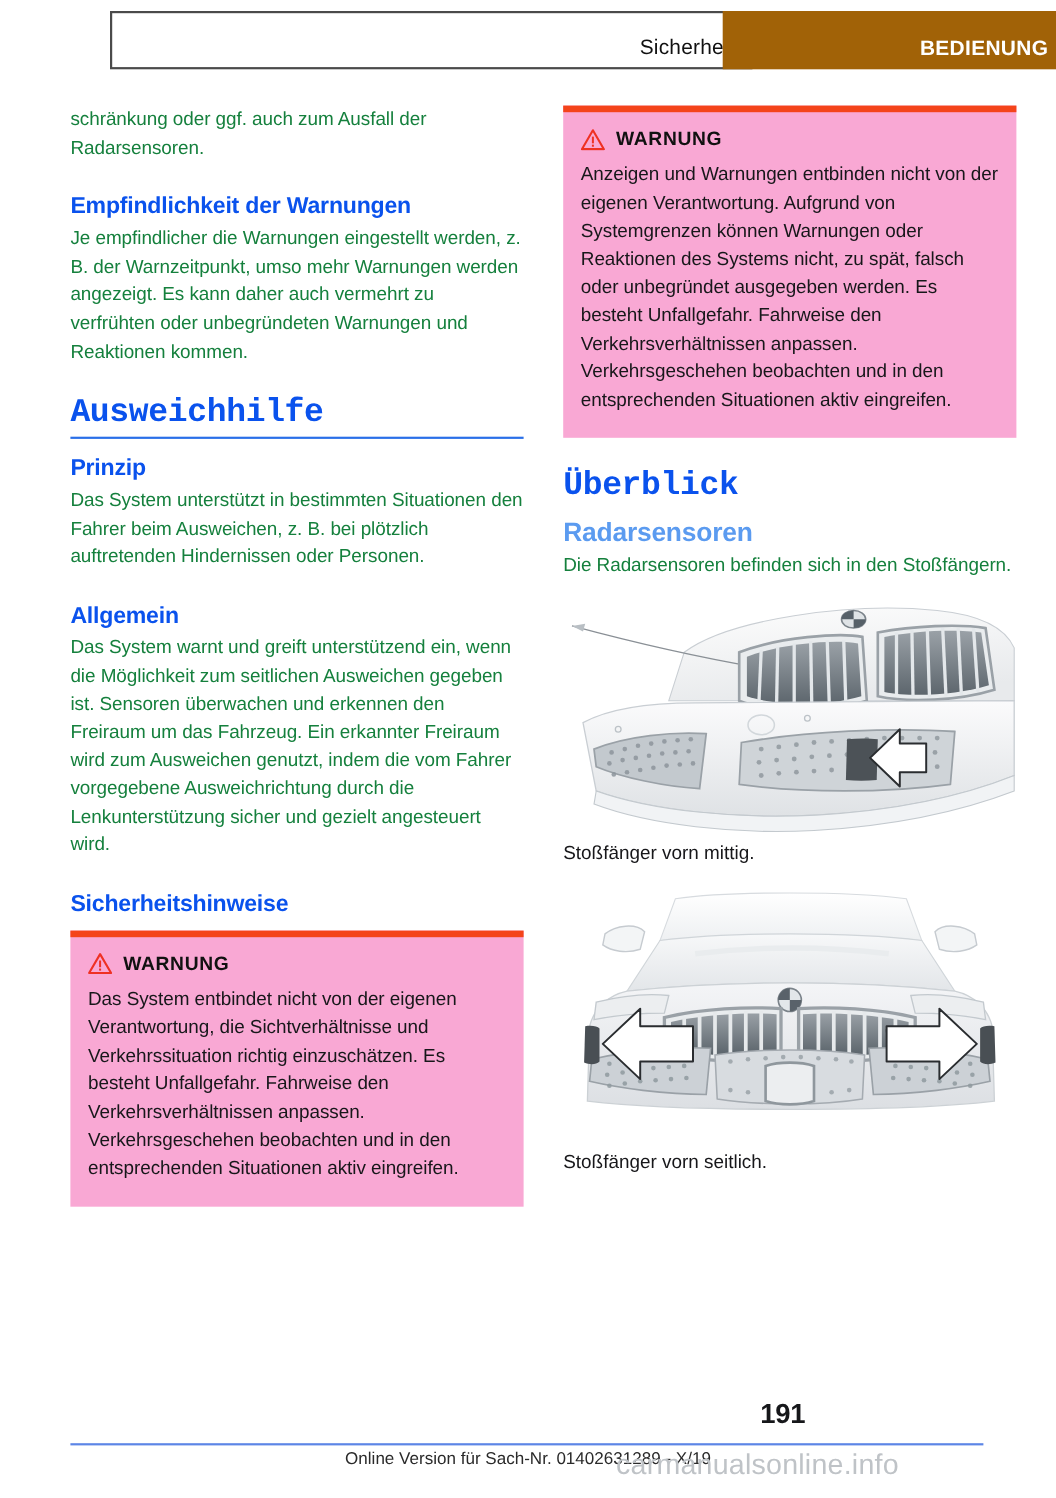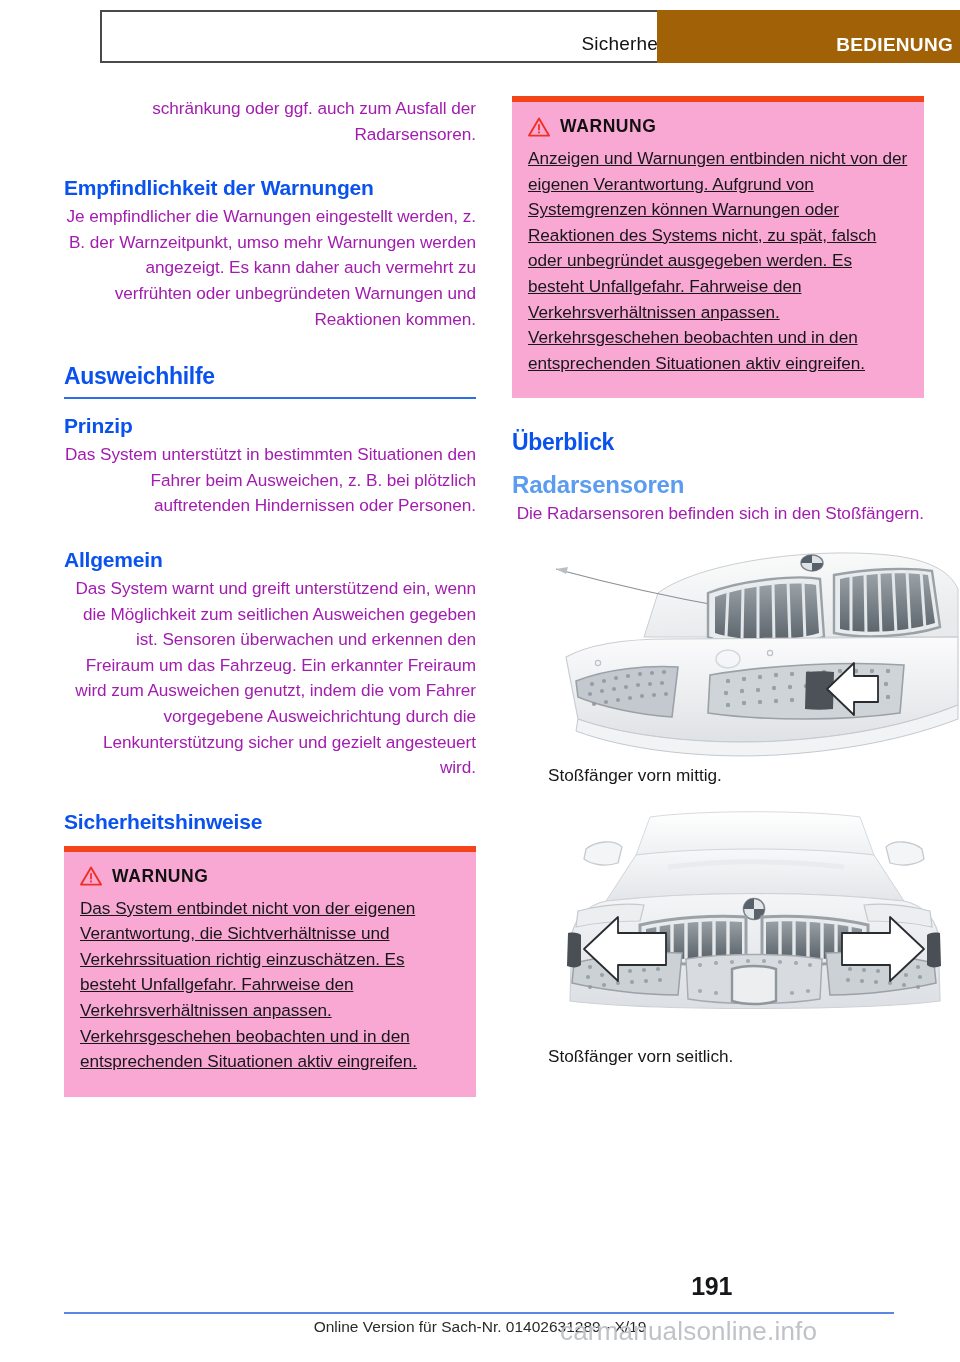--- a/index.html
+++ b/index.html
@@ -41,33 +41,33 @@
   .col{
     position:absolute;top:96px;width:412px;
   }
   .col-left{left:64px;}
   .col-right{left:512px;}
 
   p.body-text{
     margin:0 0 0 0;
     font-size:17.2px;
     line-height:25.6px;
-    color:#a21caf;
+    color:#15803d;
     letter-spacing:-0.05px;
-    text-align:right;
   }
   .gap-lg{height:28px;}
 
   h1.h-main{
     margin:0;
-    font-size:23px;
+    font-size:30px;
     font-weight:bold;
     color:#0a52ed;
     letter-spacing:-0.3px;
     line-height:32px;
+    font-family:Liberation Mono, monospace;
   }
   .rule-blue{
     height:2px;background:#2a6fe8;margin-top:5px;margin-bottom:14px;width:412px;
   }
   h2.h-sub{
     margin:0 0 3px 0;
     font-size:21px;
     font-weight:bold;
     color:#0a52ed;
     letter-spacing:-0.2px;
@@ -91,25 +91,25 @@
     padding:14px 16px 22px 16px;
   }
   .warn-head{
     display:flex;align-items:center;gap:10px;margin-bottom:9px;
   }
   .warn-tri{width:22px;height:20px;display:block;}
   .warn-title{
     font-size:17.5px;font-weight:bold;color:#111;letter-spacing:0.6px;
   }
   .warn-body{
-    font-size:17.2px;line-height:25.6px;color:#17171a;letter-spacing:-0.05px;text-decoration:underline;
+    font-size:17.2px;line-height:25.6px;color:#17171a;letter-spacing:-0.05px;
   }
 
   
-  .figure{width:412px;margin-left:36px;}
+  .figure{width:412px;}
   .figure svg{display:block;}
   .fig-caption{
     font-size:17.2px;line-height:25.6px;color:#17171a;margin-top:4px;
   }
 
   
   .footer{
     position:absolute;left:0;bottom:0;width:796px;height:90px;
   }
   .footer-rule{

